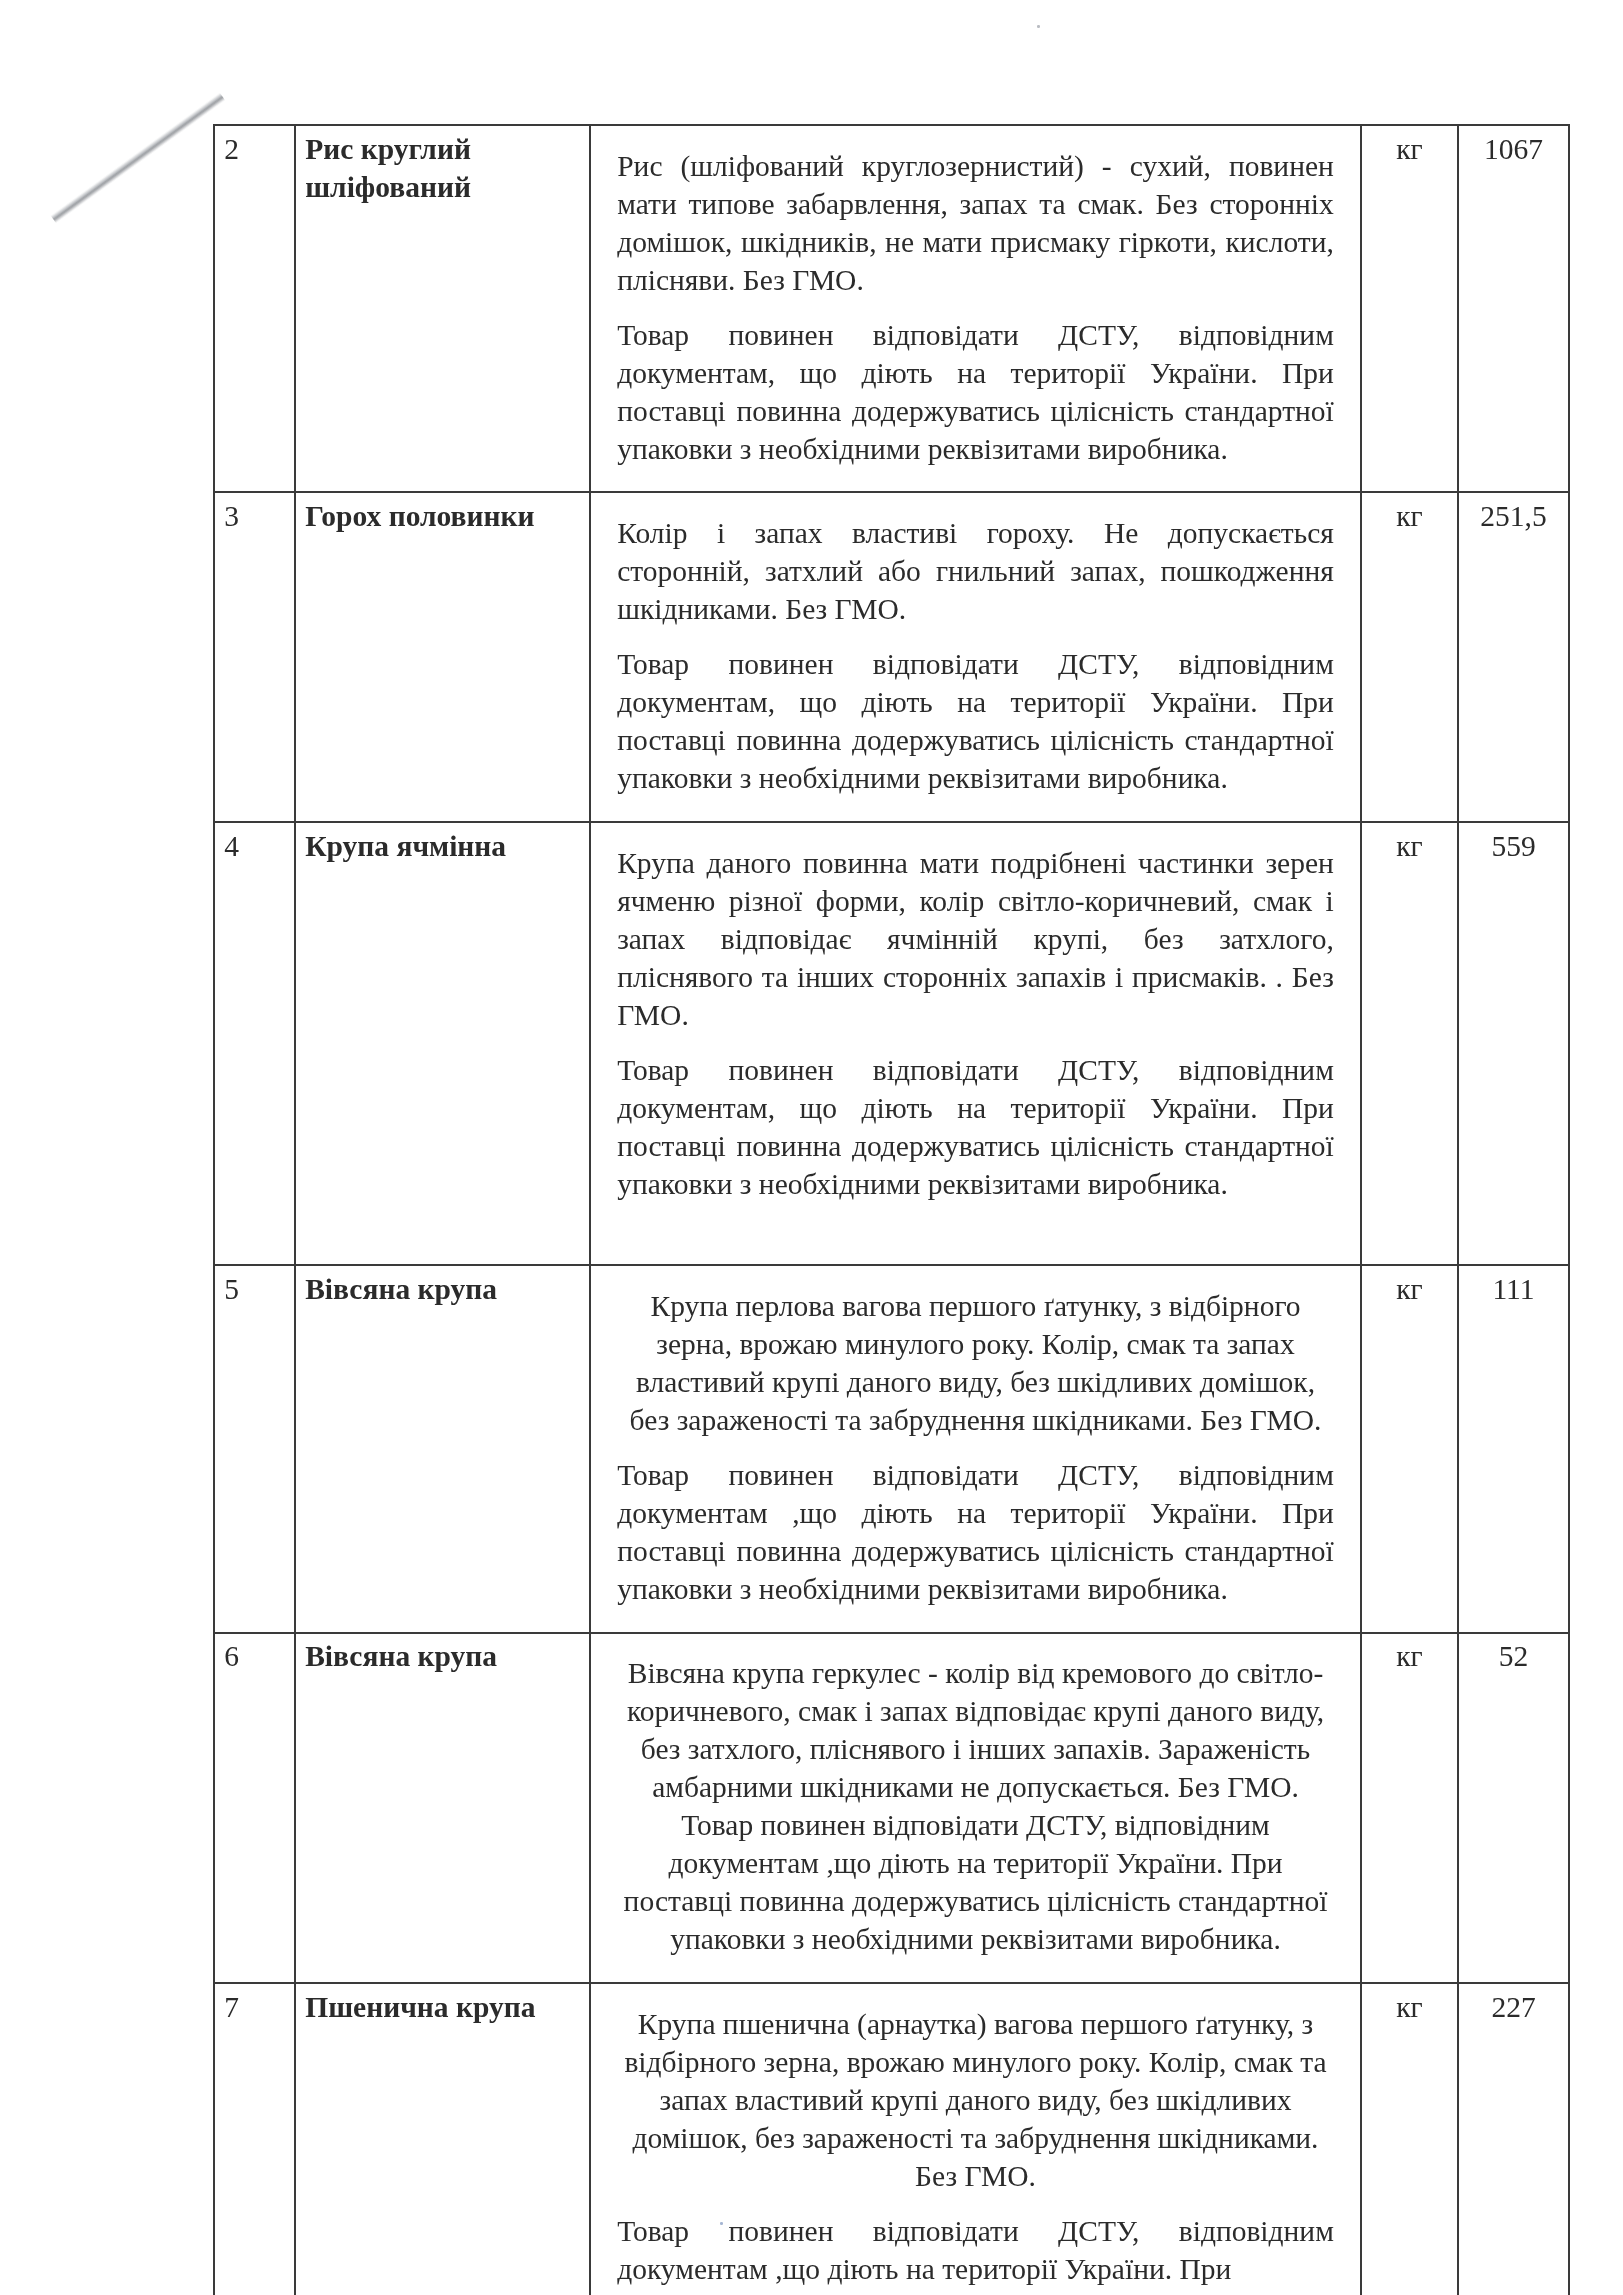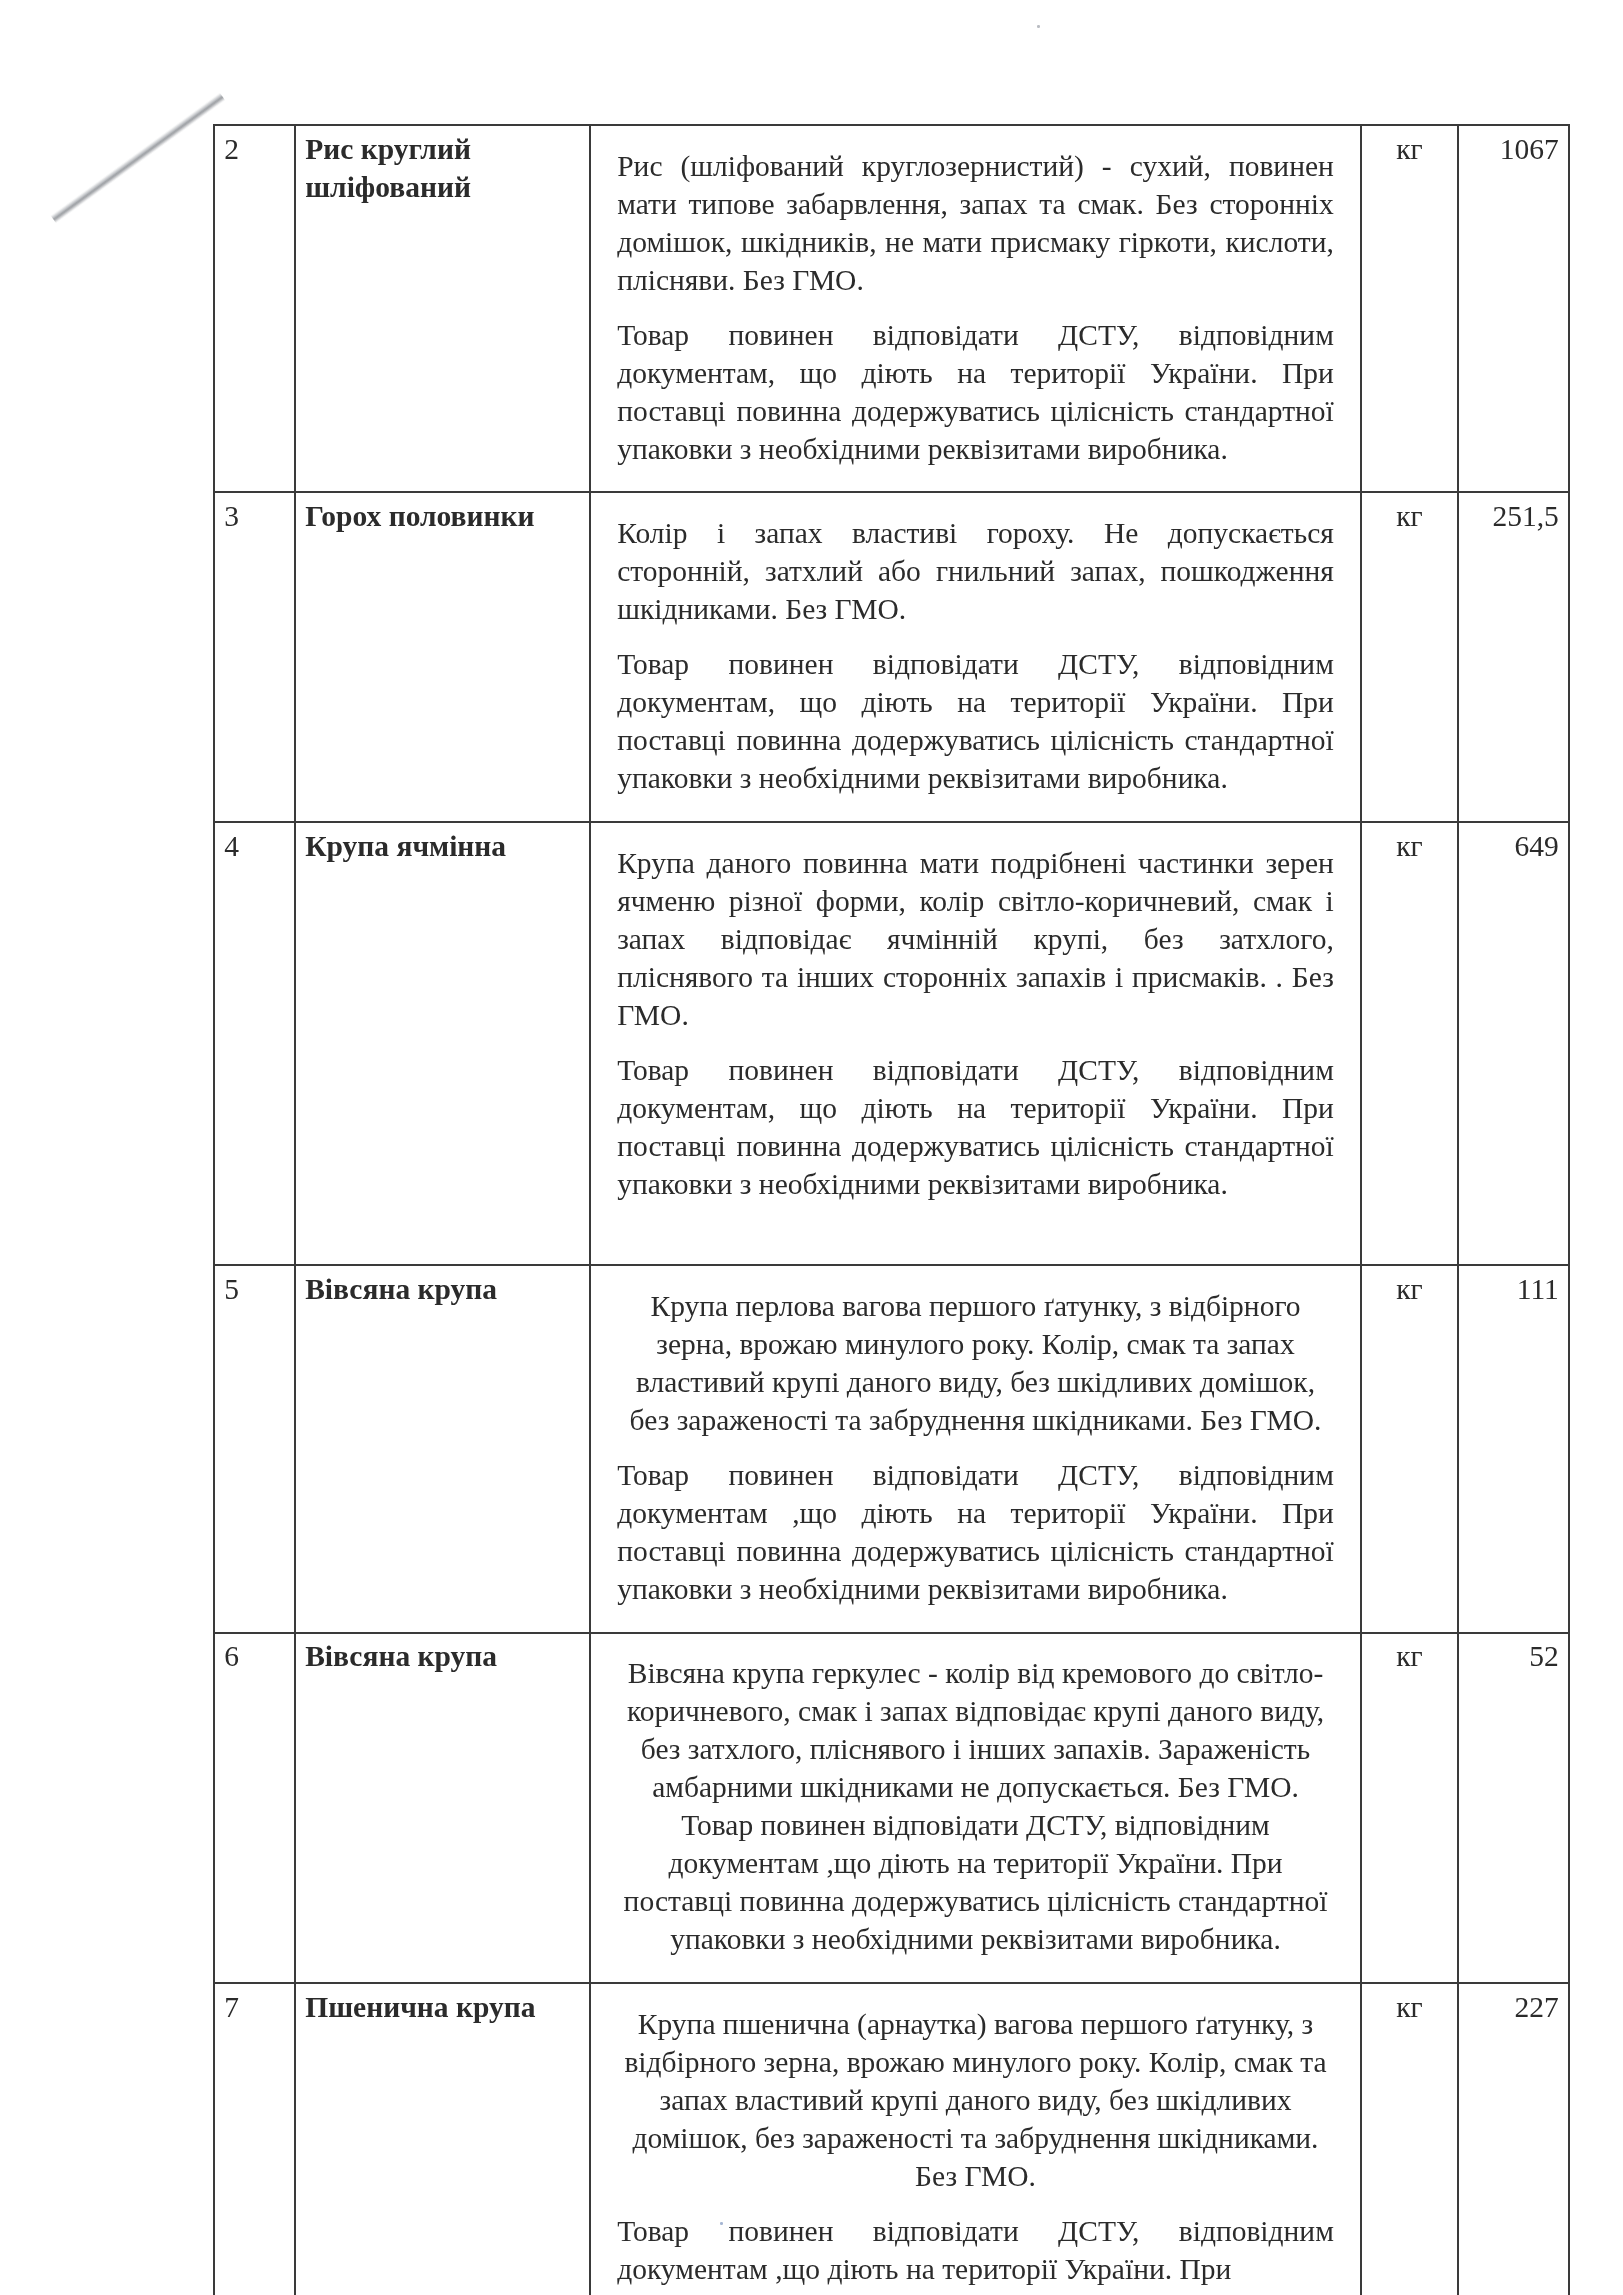--- a/index.html
+++ b/index.html
@@ -57,21 +57,21 @@
     col.c-qty { width: 111px; }
     td.num { text-align: left; padding-left: 11.8px; }
     td.name { text-align: left; padding-left: 13px; font-weight: bold; }
     td.unit {
       text-align: center;
       font-family: "Liberation Serif", serif;
       font-size: 27.5px;
       margin-top: 23px;
     }
     td.qty {
-      text-align: right;
+      text-align: center;
       padding-left: 14.4px;
       font-size: 30px;
     }
     td.desc { padding-left: 11.8px; padding-right: 10.5px; }
     .para { margin: 17px; }
     .para.justify { text-align: justify; text-align-last: left; }
     .para.left { text-align: center; }
     .spacer-after { height: 38px; }
   </style>
 </head>
@@ -112,21 +112,21 @@
     </tr>
     <tr>
       <td class="num">4</td>
       <td class="name">Крупа ячмінна</td>
       <td class="desc">
         <p class="para justify">Крупа даного повинна мати подрібнені частинки зерен ячменю різної форми, колір світло-коричневий, смак і запах відповідає ячмінній крупі, без затхлого, пліснявого та інших сторонніх запахів і присмаків. .  Без ГМО.</p>
         <p class="para justify">Товар  повинен відповідати  ДСТУ, відповідним документам, що діють на території України. При поставці   повинна додержуватись цілісність стандартної упаковки з необхідними реквізитами виробника.</p>
         <div class="spacer-after"></div>
       </td>
       <td class="unit">кг</td>
-      <td class="qty">649</td>
+      <td class="qty">559</td>
     </tr>
     <tr>
       <td class="num">5</td>
       <td class="name">Вівсяна крупа</td>
       <td class="desc">
         <p class="para left">Крупа перлова вагова першого ґатунку, з відбірного зерна, врожаю минулого року. Колір, смак та запах властивий крупі даного виду, без шкідливих домішок, без зараженості та забруднення шкідниками.  Без ГМО.</p>
         <p class="para justify">Товар  повинен відповідати  ДСТУ, відповідним документам ,що діють на території України. При поставці   повинна додержуватись цілісність стандартної упаковки з необхідними реквізитами виробника.</p>
       </td>
       <td class="unit">кг</td>
       <td class="qty">111</td>

